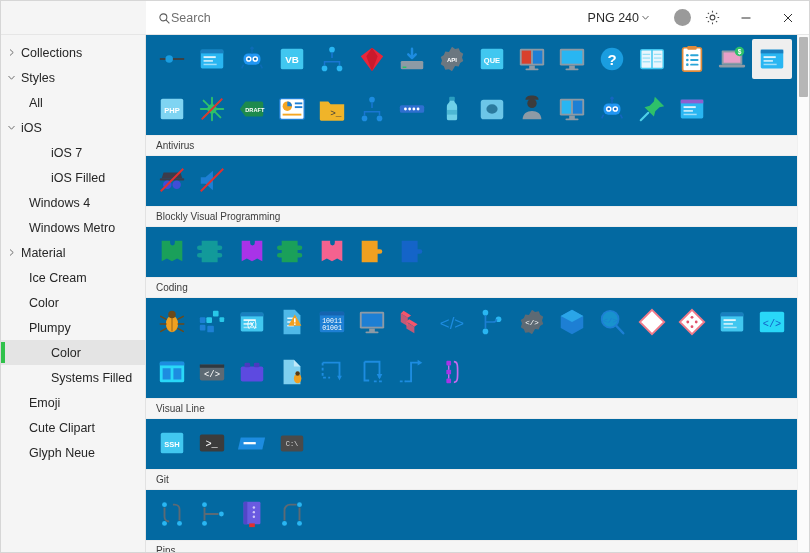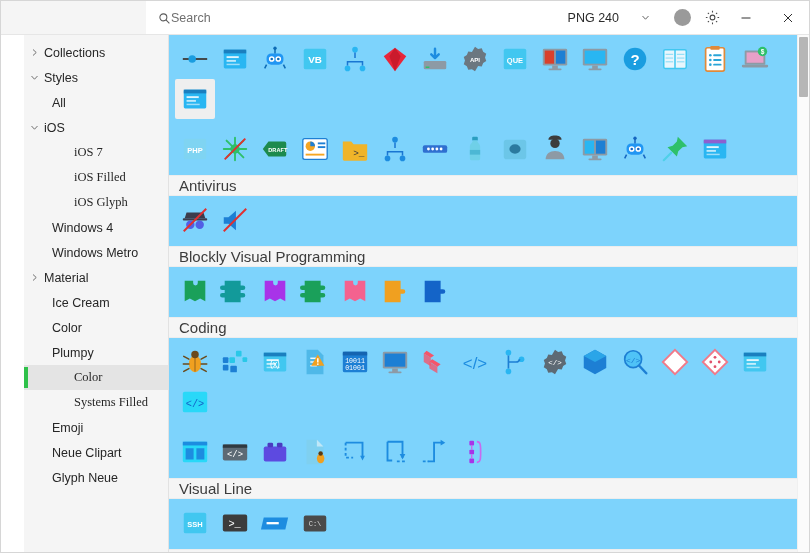--- a/index.html
+++ b/index.html
@@ -22,61 +22,61 @@
   .tb-main{flex:1;display:flex;align-items:center;height:100%;padding-left:12px;box-sizing:border-box;}
   .search-wrap{display:flex;align-items:center;flex:1;height:100%;cursor:text;}
   .search-icon{width:13px;height:13px;display:block;color:#5a5a5a;}
   .search-input{
     border:0;outline:0;background:transparent;font-family:"Liberation Sans",sans-serif;
     font-size:12.5px;color:#3c3c3c;width:300px;padding:0;
   }
   .search-input::placeholder{color:#6f6f6f;}
   .tb-right{display:flex;align-items:center;height:100%;}
   .fmt-btn{
-    display:flex;align-items:flex-start;gap:22px;font-size:12.5px;color:#2b2b2b;
+    display:flex;align-items:flex-start;gap:2px;font-size:12.5px;color:#2b2b2b;
     padding:4px 8px;cursor:pointer;user-select:none;
   }
   .chev{width:9px;height:9px;display:block;color:#555;}
   .avatar{
     width:17px;height:17px;border-radius:50%;background:#9a9a9a;margin:0 13px 0 16px;cursor:pointer;
   }
   .gear{width:17px;height:17px;color:#4a4a4a;cursor:pointer;margin-right:4px;}
   .winbtn{
     width:42px;height:32px;display:flex;align-items:center;justify-content:center;cursor:pointer;
   }
   .winbtn svg{display:block;color:#303030;}
   
-  .body{flex:1;display:flex;min-height:0;margin-left:23px;}
+  .body{flex:1;display:flex;min-height:0;}
   
   .sidebar{
     width:145px;min-width:145px;background:#f5f5f5;border-right:1px solid #e2e2e2;
     padding-top:5px;box-sizing:border-box;overflow:hidden;position:relative;
   }
   .s-item{
     position:relative;height:25px;display:flex;align-items:center;
     font-size:12.5px;color:#262626;cursor:pointer;user-select:none;white-space:nowrap;
   }
   .s-item.sel{background:#e4e4e4;}
   .s-item.sel::before{
     content:"";position:absolute;left:0;top:2px;bottom:2px;width:4px;background:#2fc14a;
   }
   .s-arrow{
     width:20px;min-width:20px;display:flex;align-items:center;justify-content:center;color:#5d5d5d;
   }
   .s-arrow svg{display:block;}
   .lvl0 .s-label{padding-left:0px;}
   .lvl1{padding-left:20px;}
-  .lvl2{padding-left:42px;font-family:Liberation Serif, serif;}
+  .lvl2{padding-left:42px;}
   .lvl1 .s-label,.lvl2 .s-label{padding-left:8px;}
   
-  .content{flex:1;position:relative;min-width:0;background:#7dd3fc;overflow:hidden;}
+  .content{flex:1;position:relative;min-width:0;background:#0369a1;overflow:hidden;}
   .scrollarea{position:absolute;inset:0 11px 0 0;overflow:hidden;}
   .sec-head{
     background:#f5f5f5;height:19px;display:flex;align-items:center;
-    padding-left:10px;font-size:15px;color:#3c3c3c;
+    padding-left:10px;font-size:10px;color:#3c3c3c;
     border-top:1px solid #ededed;border-bottom:1px solid #ededed;
   }
   .grid{display:flex;flex-wrap:wrap;padding:4px 6px 6px 6px;}
   .cell{
     width:40px;height:40px;display:flex;align-items:center;justify-content:center;
     cursor:pointer;border-radius:2px;
   }
   .cell:hover,.cell.hov{background:#efefef;}
   .cell svg{display:block;}
   
@@ -162,23 +162,20 @@
             </svg>
           </span>
           <span class="s-label">iOS</span>
         </div>
         <div class="s-item lvl2">
           <span class="s-label">iOS 7</span>
         </div>
         <div class="s-item lvl2">
           <span class="s-label">iOS Filled</span>
         </div>
-        <div class="s-item lvl2">
-          <span class="s-label">iOS Glyph</span>
-        </div>
         <div class="s-item lvl1">
           <span class="s-label">Windows 4</span>
         </div>
         <div class="s-item lvl1">
           <span class="s-label">Windows Metro</span>
         </div>
         <div class="s-item lvl0">
           <span class="s-arrow">
             <svg viewBox="0 0 12 12" width="9" height="9" fill="none" stroke="currentColor" stroke-width="1.15">
               <polyline points="4,2 8.3,6 4,10"></polyline>
@@ -198,21 +195,21 @@
         <div class="s-item lvl2 sel">
           <span class="s-label">Color</span>
         </div>
         <div class="s-item lvl2">
           <span class="s-label">Systems Filled</span>
         </div>
         <div class="s-item lvl1">
           <span class="s-label">Emoji</span>
         </div>
         <div class="s-item lvl1">
-          <span class="s-label">Neue Clipart</span>
+          <span class="s-label">Cute Clipart</span>
         </div>
         <div class="s-item lvl1">
           <span class="s-label">Glyph Neue</span>
         </div>
       </div>
     <div class="content">
       <div class="scrollarea" id="scrollarea">
           <div class="grid">
             <div class="cell">
               <svg viewBox="0 0 32 32" width="30" height="30">

